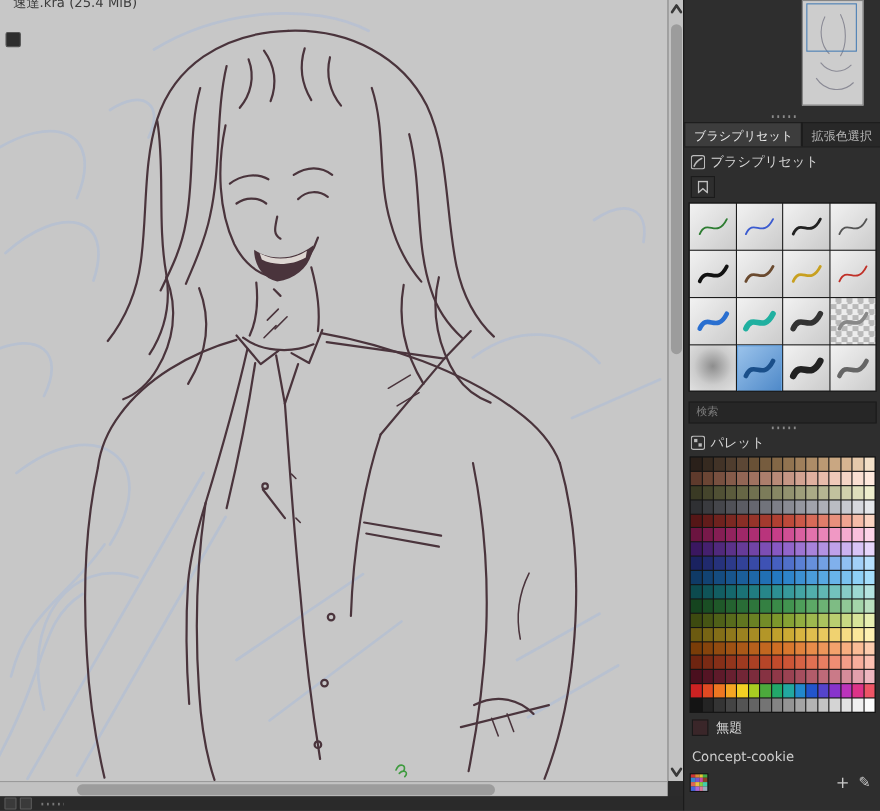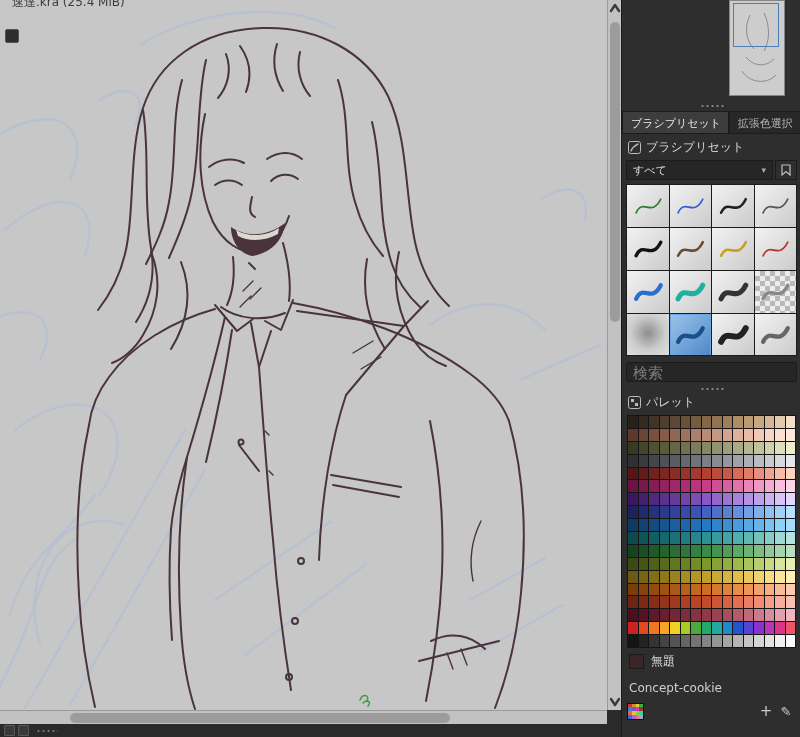--- a/index.html
+++ b/index.html
@@ -63,21 +63,21 @@
   .brush-grid{position:absolute;left:4px;top:184px;width:171px;height:172px;display:grid;
     grid-template-columns:repeat(4,1fr);grid-auto-rows:42px;gap:1px;background:#1c1c1c;border:1px solid #1c1c1c;overflow:hidden;}
   .brush-cell{background:linear-gradient(135deg,#f2f2f2 0%,#cbcbcb 100%);display:flex;align-items:center;justify-content:center;}
   .brush-cell svg{width:34px;height:34px;}
   .brush-cell.checker{background:repeating-conic-gradient(#b9b9b9 0% 25%,#ececec 0% 50%) 0 0/10px 10px;}
   .brush-cell.soft{background:radial-gradient(circle at 50% 45%,#8d8d8d 0%,#cdcdcd 55%,#e2e2e2 100%);}
   .brush-cell.selected{background:linear-gradient(135deg,#9cc4ec 0%,#4d88c8 100%);outline:1px solid #6aa6e2;outline-offset:-1px;}
 
   .search-row{position:absolute;left:4px;top:362px;width:171px;height:20px;}
   .search-row input{width:100%;height:100%;background:var(--panel_dark);border:1px solid var(--panel_border);
-    color:#bbb;font-size:15px;padding:0 6px;font-family:Liberation Sans, sans-serif;}
+    color:#bbb;font-size:10px;padding:0 6px;font-family:Liberation Sans, sans-serif;}
   .search-row input::placeholder{color:#7d7d7d;}
 
   .palette-grid{position:absolute;left:5px;top:415px;width:169px;height:233px;display:grid;
     grid-template-columns:repeat(16,1fr);gap:1px;background:#141414;border:1px solid #141414;}
   .swatch{width:100%;height:100%;}
 
   .current-row{position:absolute;left:7px;top:653px;height:16px;display:flex;align-items:center;gap:7px;}
   .current-swatch{width:15px;height:15px;border:1px solid #191919;}
   .current-label{font-size:12px;color:#ddd;}
   .palette-name{position:absolute;left:7px;top:681px;font-size:12px;color:#cfcfcf;}
@@ -248,24 +248,20 @@
 
     <div class="docker-header bh">
       <svg viewBox="0 0 13 13">
         <rect x="0.5" y="0.5" width="12" height="12" rx="2" fill="none" stroke="#bbb"></rect>
         <path d="M 3 10 C 5 5 8 4 10 3" fill="none" stroke="#bbb" stroke-width="1.4" stroke-linecap="round"></path>
       </svg>
       <span>ブラシプリセット</span>
     </div>
 
     <div class="filter-row">
-      <div class="dropdown">
-        <span>すべて</span>
-        <span class="chev">▾</span>
-      </div>
       <div class="bookmark-btn">
         <svg viewBox="0 0 10 12">
           <path d="M 1 1 L 9 1 L 9 11 L 5 7.5 L 1 11 Z" fill="none" stroke="#c0c0c0" stroke-width="1.2"></path>
         </svg>
       </div>
     </div>
 
     <div class="brush-grid">
         <div class="brush-cell">
           <svg viewBox="0 0 40 40">

